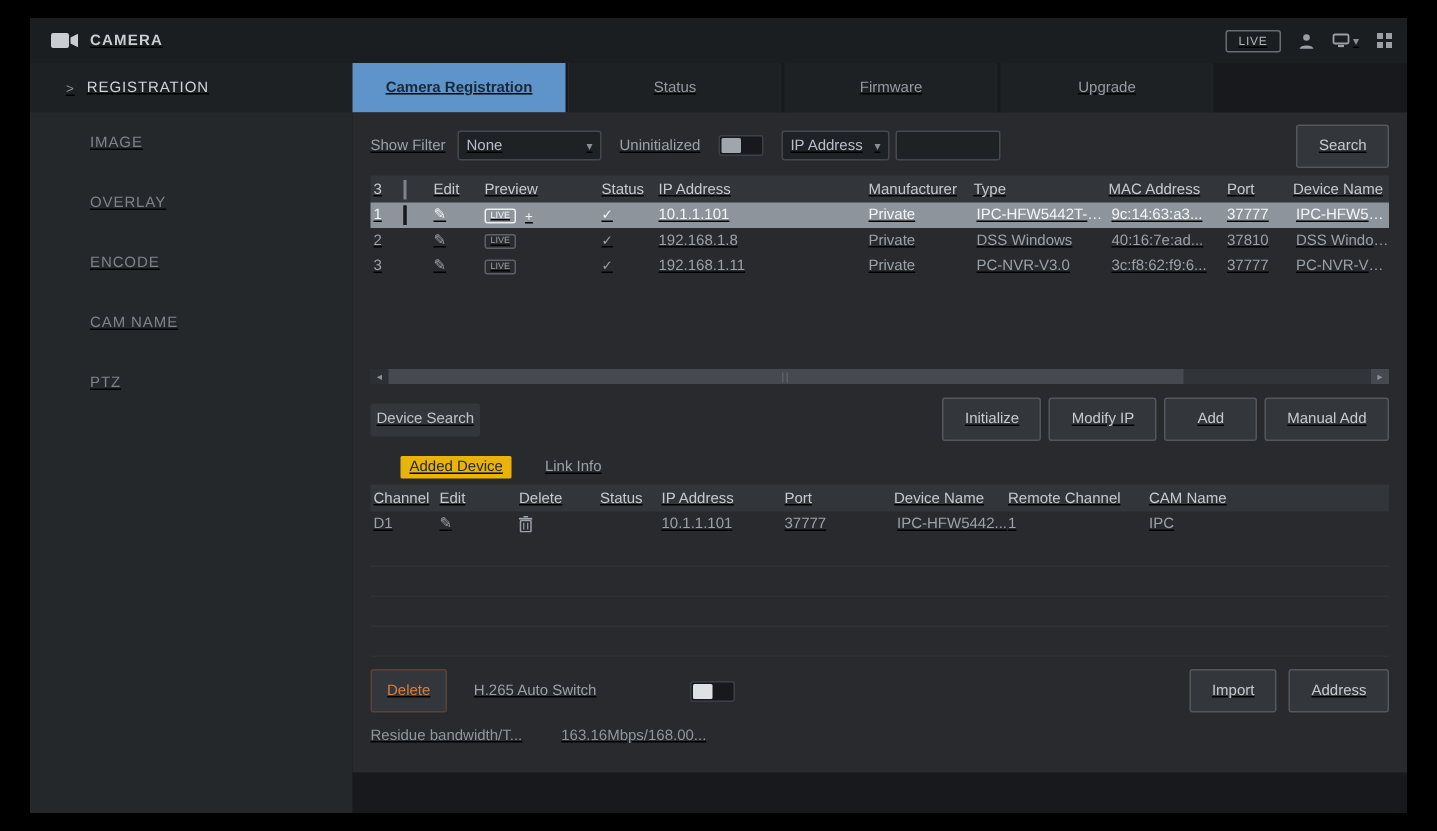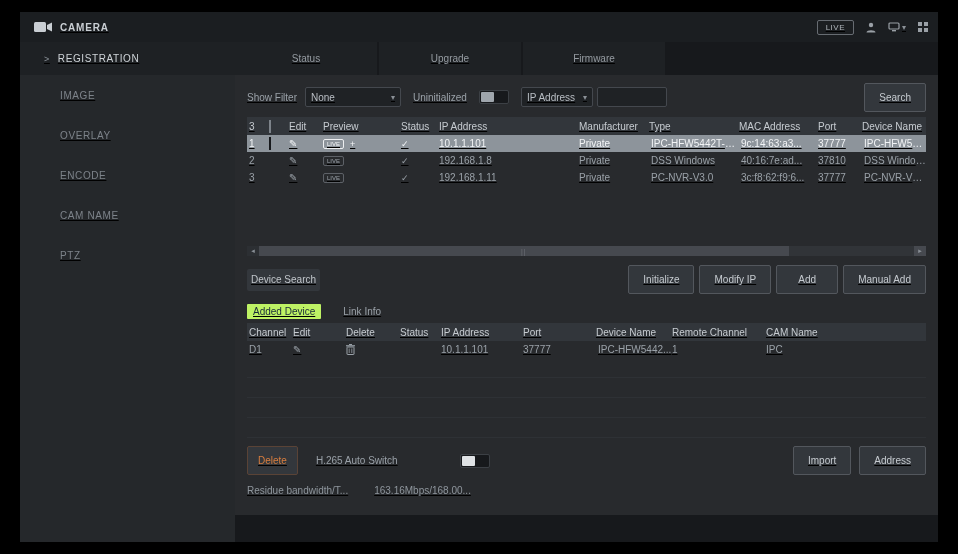--- a/index.html
+++ b/index.html
@@ -68,21 +68,21 @@
 
   
   .actions-row { display:flex; align-items:center; margin-top:9px; }
   .device-search { background:#33373c; color:#c0c5ca; font-size:10px; height:22px; display:flex; align-items:center; padding:0 4px; border-radius:2px; cursor:pointer; }
   .actions-right { margin-left:auto; display:flex; gap:5px; }
   .actions-right .btn { min-width:62px; }
 
   
   .subtabs { display:flex; align-items:center; gap:16px; margin-top:10px; }
   .subtab { font-size:10px; color:#9aa1a8; padding:2px 6px; cursor:pointer; }
-  .subtab.active { background:#bef264; color:#18293a; border-radius:1px; }
+  .subtab.active { background:#eab308; color:#18293a; border-radius:1px;margin-left:20px; }
 
   
   .table2 { margin-top:4px; }
   .t2-row { display:grid; grid-template-columns:46px 53px 54px 41px 82px 73px 76px 94px 1fr; align-items:center; height:17px; font-size:10px; color:#9aa1a8; }
   .t2-row.head { background:#32363b; color:#c6cbd0; height:18px; }
   .t2-row.empty { height:20px; border-bottom:1px solid #2e3135; }
   .dot { width:7px; height:7px; border-radius:50%; background:#52b54b; }
   .trash { cursor:pointer; display:flex; }
 
   
@@ -154,23 +154,24 @@
       <div class="side-item">
           <span>CAM NAME</span>
         </div>
       <div class="side-item">
           <span>PTZ</span>
         </div>
     </div>
 
     <div class="main">
       <div class="tabbar">
+        <div class="tab active">Camera Registration</div>
         <div class="tab">Status</div>
+        <div class="tab">Firmware</div>
         <div class="tab">Upgrade</div>
-        <div class="tab">Firmware</div>
       </div>
 
       <div class="panel">
 
         <div class="filter-row">
           <span>Show Filter</span>
           <div class="dropdown dd-none">
             <span>None</span>
             <span class="caret">▾</span>
           </div>

